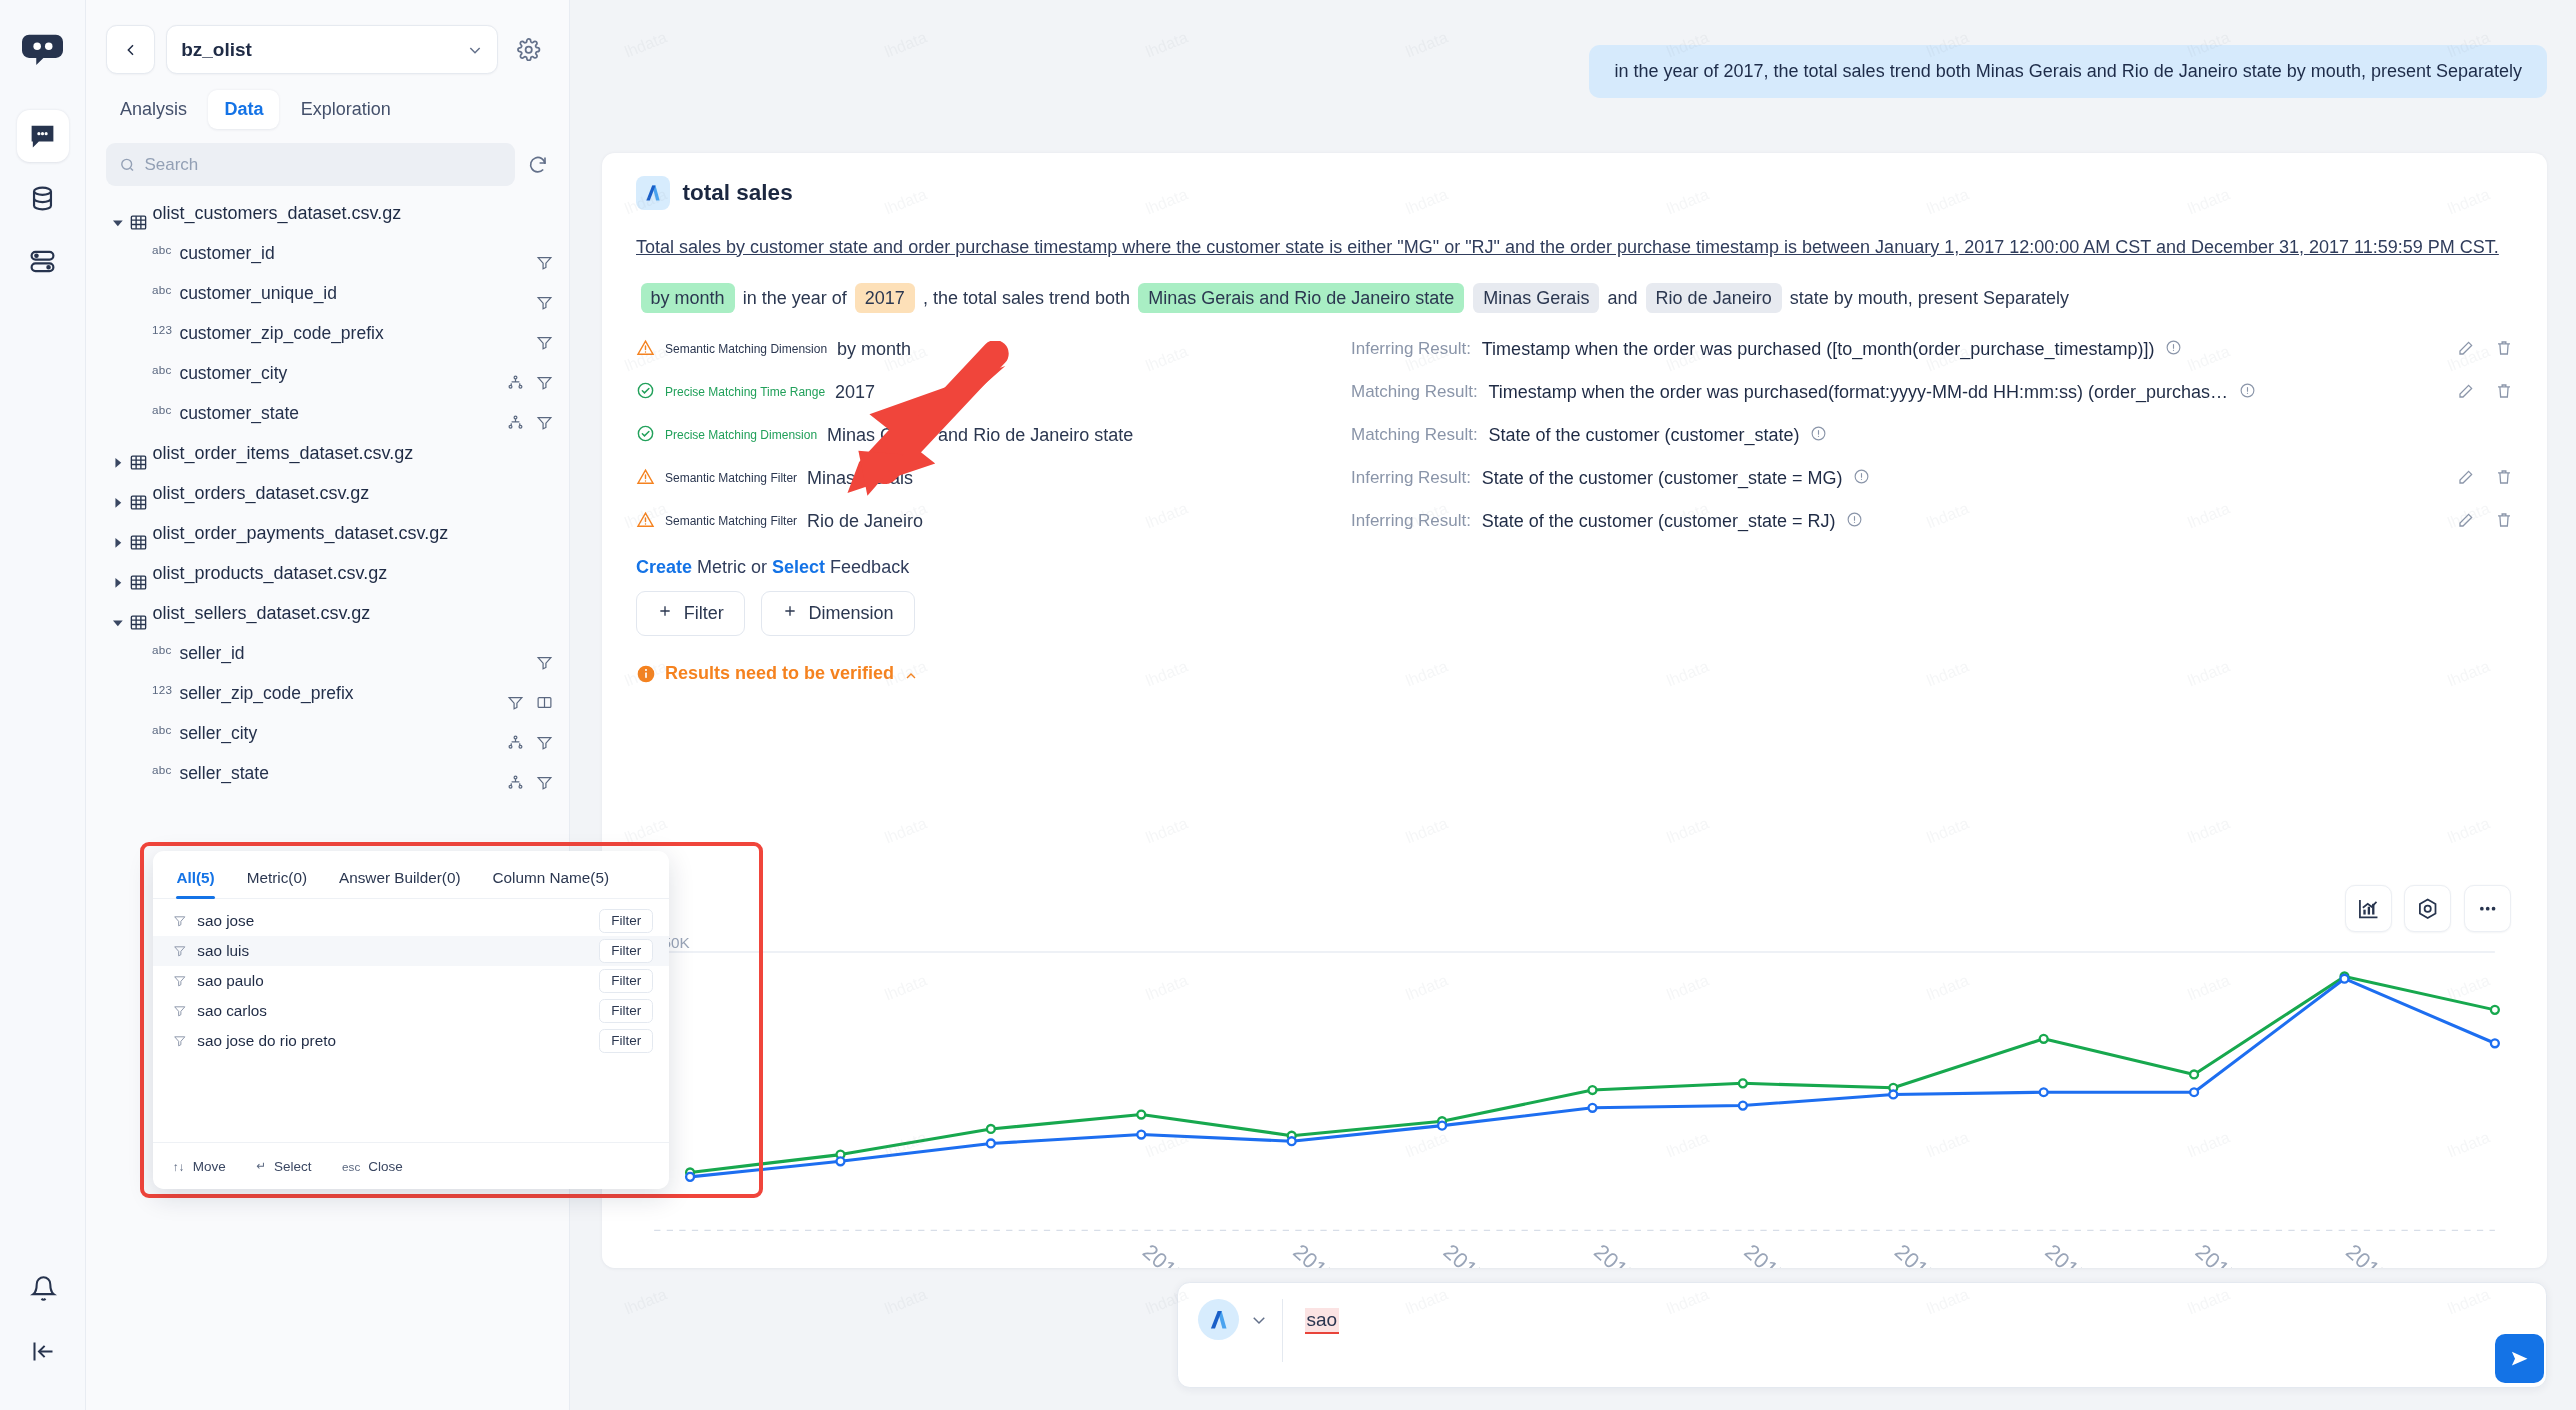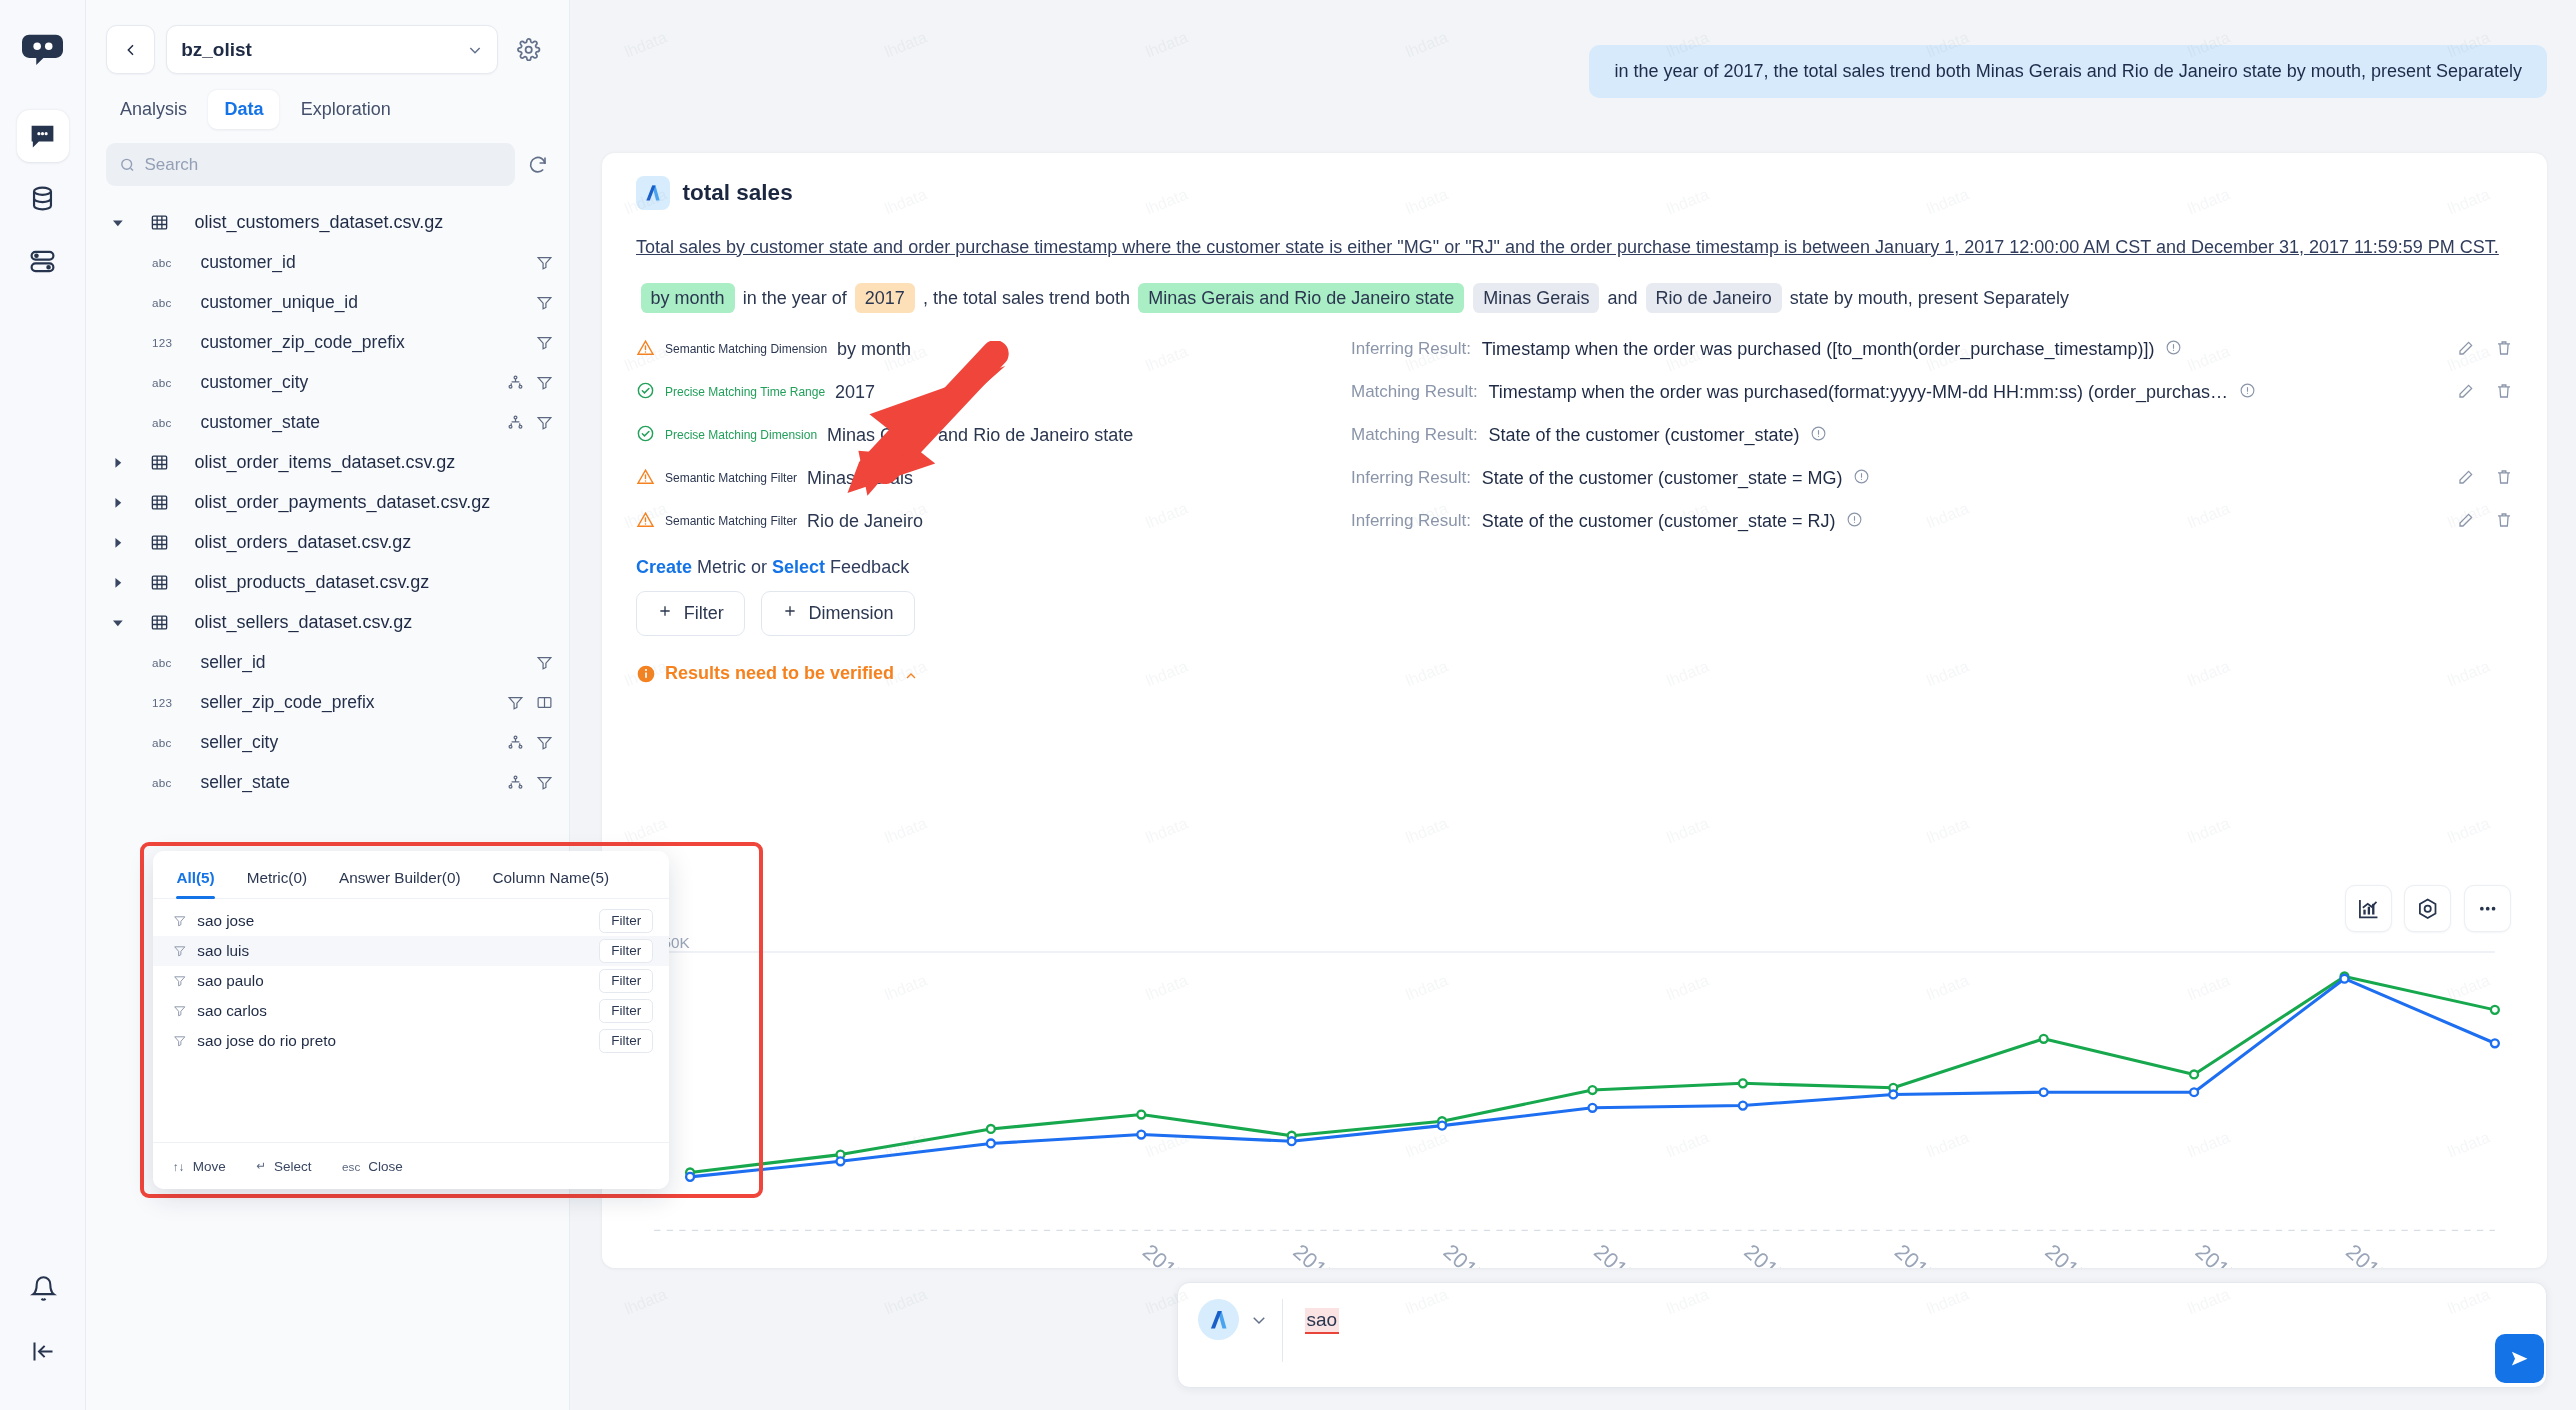--- a/index.html
+++ b/index.html
@@ -67,22 +67,22 @@
   .search-box input {
     border: none; background: transparent; outline: none;
     font-size: 17px; color: #2a3category; color: #2a3550; width: 100%;
     font-family: "Liberation Sans", sans-serif;
   }
   .search-box input::placeholder { color: #93a0b5; }
   .refresh-ic { cursor: pointer; display: flex; }
 
   .tree { padding: 9px 0 0 0; }
   .tnode {
-    display: flex; align-items: center; height: 40px; padding-left: 23.4px;
-    padding-right: 16px; cursor: pointer; gap: 25px;
+    display: flex; height: 40px; padding-left: 23.4px;
+    padding-right: 16px; cursor: pointer; gap: 4px;
   }
   .caret { width: 16px; display: flex; align-items: center; justify-content: center; }
   .tbl-icon { display: flex; align-items: center; }
   .tlabel { font-size: 18px; color: #1f2b45; flex: 1; white-space: nowrap;
             overflow: hidden; text-overflow: ellipsis; }
   .tnode.child { padding-left: 66px; }
   .tnode.child .tlabel { font-size: 17.5px; color: #25314c; }
   .type-badge { font-size: 11.7px; color: #5b6880; font-family: "Liberation Sans", sans-serif;
                 min-width: 23.4px; letter-spacing: 0.3px; }
   .row-icons { display: flex; align-items: center; gap: 11.7px; }
@@ -407,35 +407,35 @@
             <svg width="11.7" height="11.7" viewBox="0 0 12 12">
               <path d="M3.5 1v10l6-5z" fill="#3a4762"></path>
             </svg>
           </span>
           <span class="tbl-icon">
             <svg width="19" height="19" viewBox="0 0 24 24" fill="none" stroke="#27344e" stroke-width="1.7">
               <rect x="3" y="4" width="18" height="16" rx="1.5"></rect>
               <path d="M3 9h18M3 14.5h18M9 4v16M15 4v16"></path>
             </svg>
           </span>
-          <span class="tlabel">olist_order_payments_dataset.csv.gz</span>
+          <span class="tlabel">olist_orders_dataset.csv.gz</span>
         </div>
         <div class="tnode">
           <span class="caret">
             <svg width="11.7" height="11.7" viewBox="0 0 12 12">
               <path d="M3.5 1v10l6-5z" fill="#3a4762"></path>
             </svg>
           </span>
           <span class="tbl-icon">
             <svg width="19" height="19" viewBox="0 0 24 24" fill="none" stroke="#27344e" stroke-width="1.7">
               <rect x="3" y="4" width="18" height="16" rx="1.5"></rect>
               <path d="M3 9h18M3 14.5h18M9 4v16M15 4v16"></path>
             </svg>
           </span>
-          <span class="tlabel">olist_orders_dataset.csv.gz</span>
+          <span class="tlabel">olist_order_payments_dataset.csv.gz</span>
         </div>
         <div class="tnode">
           <span class="caret">
             <svg width="11.7" height="11.7" viewBox="0 0 12 12">
               <path d="M3.5 1v10l6-5z" fill="#3a4762"></path>
             </svg>
           </span>
           <span class="tbl-icon">
             <svg width="19" height="19" viewBox="0 0 24 24" fill="none" stroke="#27344e" stroke-width="1.7">
               <rect x="3" y="4" width="18" height="16" rx="1.5"></rect>

